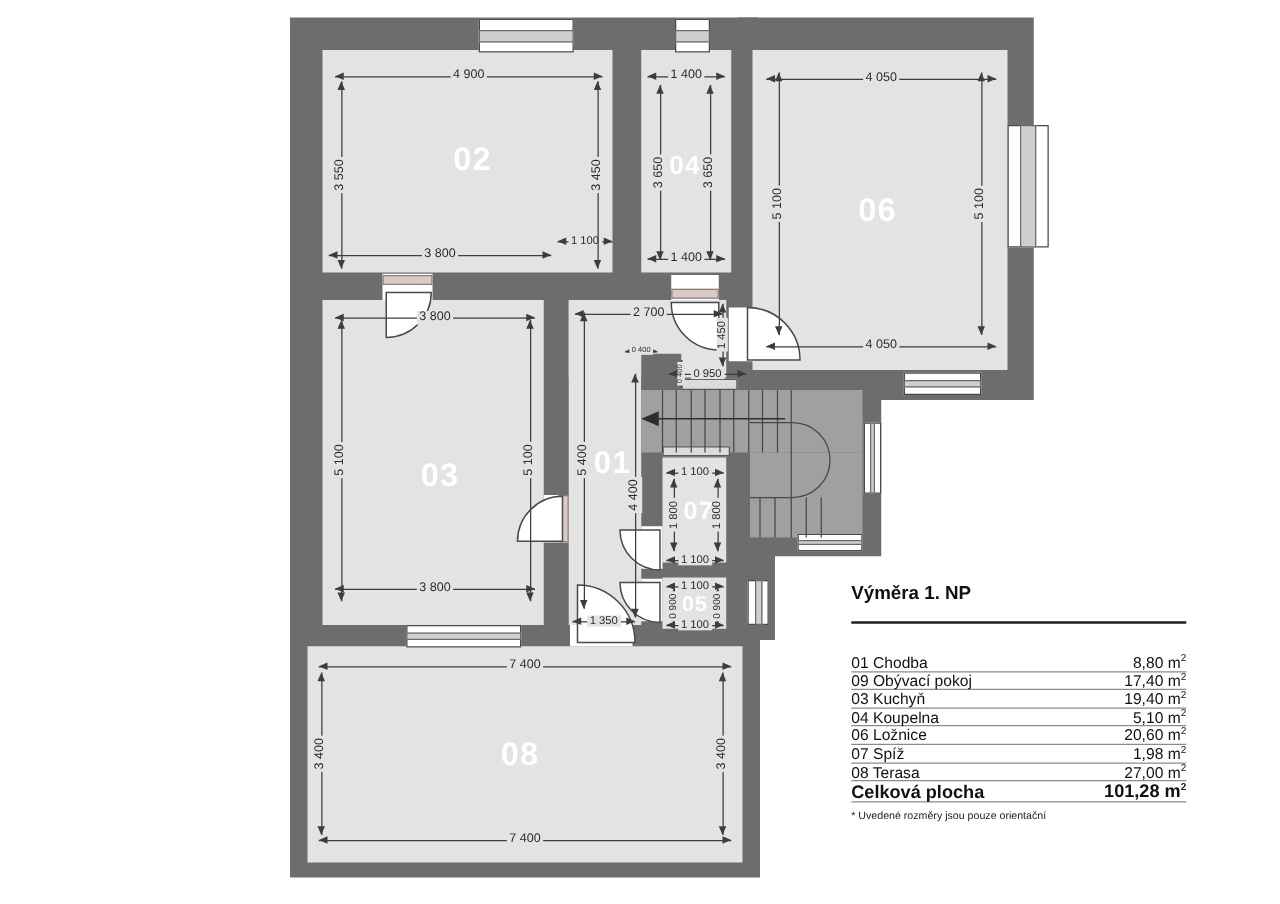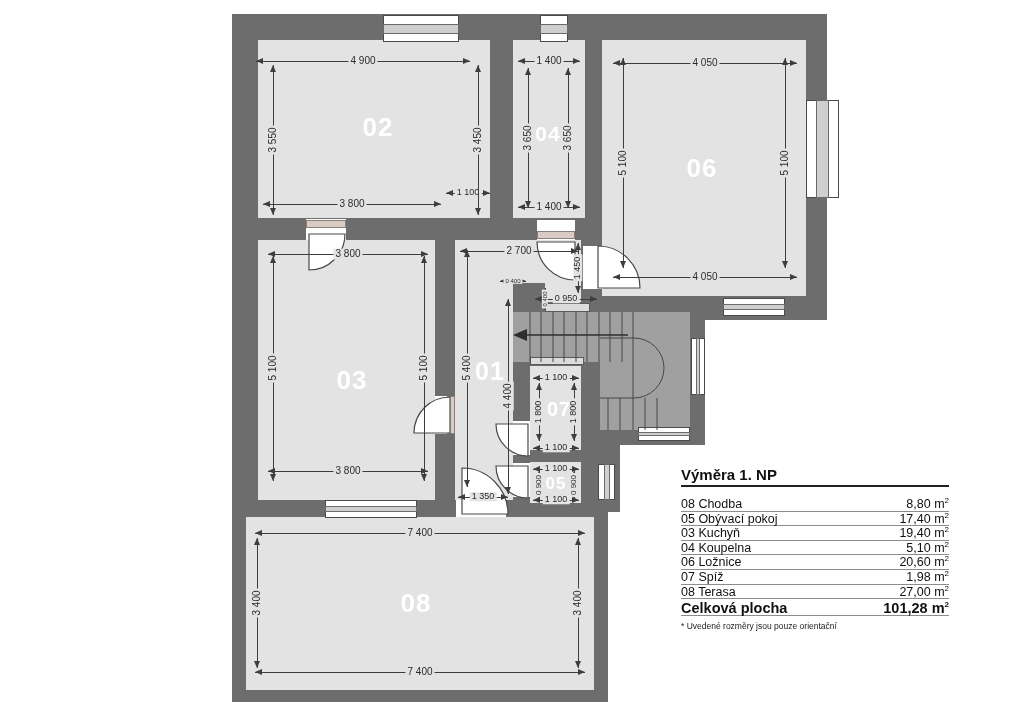--- a/index.html
+++ b/index.html
@@ -21,21 +21,21 @@
         transform:translate(-50%,-50%);line-height:1;}
   .dim{position:absolute;}
   .dim-line{position:absolute;background:#3d3d3d;}
   .dim-label{position:absolute;left:50%;top:50%;transform:translate(-50%,-50%);
         background:#e3e3e3;color:#2b2b2b;padding:0 2px;white-space:nowrap;line-height:1.05;}
   .dim-v .dim-label{transform:translate(-50%,-50%) rotate(-90deg);}
   .arrow{position:absolute;width:0;height:0;}
   
   .legend{position:absolute;left:681px;top:466px;width:268px;color:#111;}
   .legend-title{font-size:15px;font-weight:700;border-bottom:2px solid #222;
-        padding-bottom:2px;margin-bottom:10px;}
+        padding-bottom:14px;margin-bottom:24px;}
   .lrow{height:13.6px;display:flex;justify-content:space-between;align-items:flex-end;
         border-bottom:1px solid #8c8c8c;font-size:12.5px;line-height:1;}
   .lrow.bold{font-weight:700;font-size:13px;}
   .lrow.big{font-size:14.5px;height:16px;}
   .lrow .val sup{font-size:8px;}
   .legend-footnote{font-size:8.5px;margin-top:5px;color:#222;}
 </style>
 </head>
 <body>
 
@@ -110,21 +110,21 @@
         <div class="room-label" style="left: 548px; top: 133px; font-size: 21px;">04</div>
         <div class="room-label" style="left: 702px; top: 168px; font-size: 26px;">06</div>
         <div class="room-label" style="left: 352px; top: 380px; font-size: 26px;">03</div>
         <div class="room-label" style="left: 490px; top: 371px; font-size: 25px;">01</div>
         <div class="room-label" style="left: 559px; top: 409px; font-size: 20px;">07</div>
         <div class="room-label" style="left: 556px; top: 483px; font-size: 17px;">05</div>
         <div class="room-label" style="left: 416px; top: 603px; font-size: 26px;">08</div>
       </div>
 
     <div id="dims">
-        <div class="dim dim-h" style="left: 256px; top: 56px; width: 214px; height: 10px; text-align: center;">
+        <div class="dim dim-h" style="left: 268px; top: 56px; width: 214px; height: 10px; text-align: center;">
           <div class="dim-line" style="left: 0px; right: 0px; top: 4.5px; height: 1px;"></div>
           <div class="arrow" style="left: 0px; top: 1.5px; border-top: 3px solid transparent; border-bottom: 3px solid transparent; border-right: 7px solid rgb(61, 61, 61);"></div>
           <div class="arrow" style="right: 0px; top: 1.5px; border-top: 3px solid transparent; border-bottom: 3px solid transparent; border-left: 7px solid rgb(61, 61, 61);"></div>
           <span class="dim-label" style="font-size: 10px;">4 900</span>
         </div>
         <div class="dim dim-h" style="left: 518px; top: 56px; width: 62px; height: 10px;">
           <div class="dim-line" style="left: 0px; right: 0px; top: 4.5px; height: 1px;"></div>
           <div class="arrow" style="left: 0px; top: 1.5px; border-top: 3px solid transparent; border-bottom: 3px solid transparent; border-right: 7px solid rgb(61, 61, 61);"></div>
           <div class="arrow" style="right: 0px; top: 1.5px; border-top: 3px solid transparent; border-bottom: 3px solid transparent; border-left: 7px solid rgb(61, 61, 61);"></div>
           <span class="dim-label" style="font-size: 10px;">1 400</span>
@@ -339,25 +339,25 @@
           <div class="arrow" style="bottom: 0px; left: 1.5px; border-left: 3px solid transparent; border-right: 3px solid transparent; border-top: 7px solid rgb(61, 61, 61);"></div>
           <span class="dim-label" style="font-size: 10px;">3 400</span>
         </div>
       </div>
   </div>
 
   <div class="legend">
     <div class="legend-title">Výměra 1. NP</div>
     <div id="legend-rows">
         <div class="lrow">
-          <span>08 Chodba</span>
+          <span>01 Chodba</span>
           <span class="val">8,80&nbsp;m<sup>2</sup></span>
         </div>
         <div class="lrow">
-          <span>05 Obývací pokoj</span>
+          <span>09 Obývací pokoj</span>
           <span class="val">17,40&nbsp;m<sup>2</sup></span>
         </div>
         <div class="lrow">
           <span>03 Kuchyň</span>
           <span class="val">19,40&nbsp;m<sup>2</sup></span>
         </div>
         <div class="lrow">
           <span>04 Koupelna</span>
           <span class="val">5,10&nbsp;m<sup>2</sup></span>
         </div>

